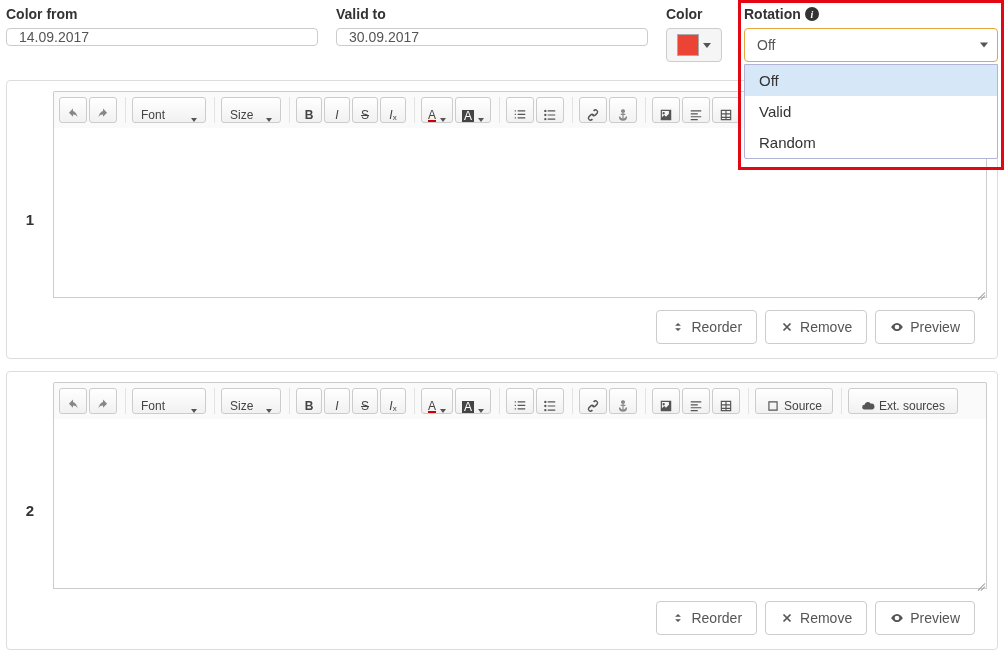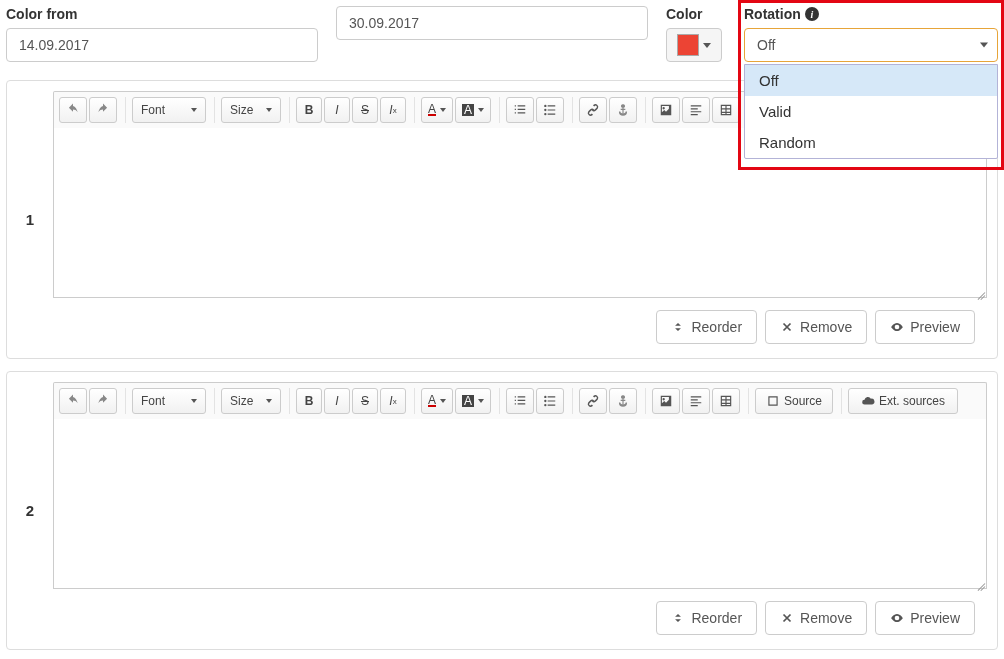--- a/index.html
+++ b/index.html
@@ -36,21 +36,21 @@
     border-radius:50%;
     background:#333;
     color:#fff;
     font-size:10px;
     font-weight:700;
     align-items:center;justify-content:center;
     font-style: italic;
     font-family: Georgia, serif;
   }
   input.text-input {
-    height: 34px;
+    height: 18px;
     padding: 6px 12px;
     font-size: 14px;
     color: #555;
     background: #fff;
     border: 1px solid #ccc;
     border-radius: 4px;
   }
   .color-swatch-btn {
     height: 34px;
     width: 56px;
@@ -162,21 +162,21 @@
     gap: 0;
     border-right: 1px solid #e3e3e3;
     padding-right: 6px;
   }
   .tb-group:last-child { border-right: none; }
   .tb-btn {
     min-width: 26px;
     height: 26px;
     padding: 0 6px;
     display: flex;
-    align-items: center;
+    align-items: flex-end;
     justify-content: center;
     border: 1px solid #ccc;
     background: linear-gradient(#fff,#f1f1f1);
     border-radius: 3px;
     margin-right: 2px;
     font-size: 12px;
     color: #444;
     cursor: pointer;
     white-space: nowrap;
   }
@@ -231,20 +231,21 @@
 <body>
 
 <div class="top-row">
 
   <div class="field valid-from">
     <label class="field-label">Color from</label>
     <input class="text-input" type="text" value="14.09.2017" style="">
   </div>
 
   <div class="field valid-to">
+    <label class="field-label">Valid to</label>
     <input class="text-input" type="text" value="30.09.2017" style="">
   </div>
 
   <div class="field color">
     <label class="field-label">Color</label>
     <div class="color-swatch-btn">
       <span class="color-swatch"></span>
       <span class="caret-down"></span>
     </div>
   </div>

